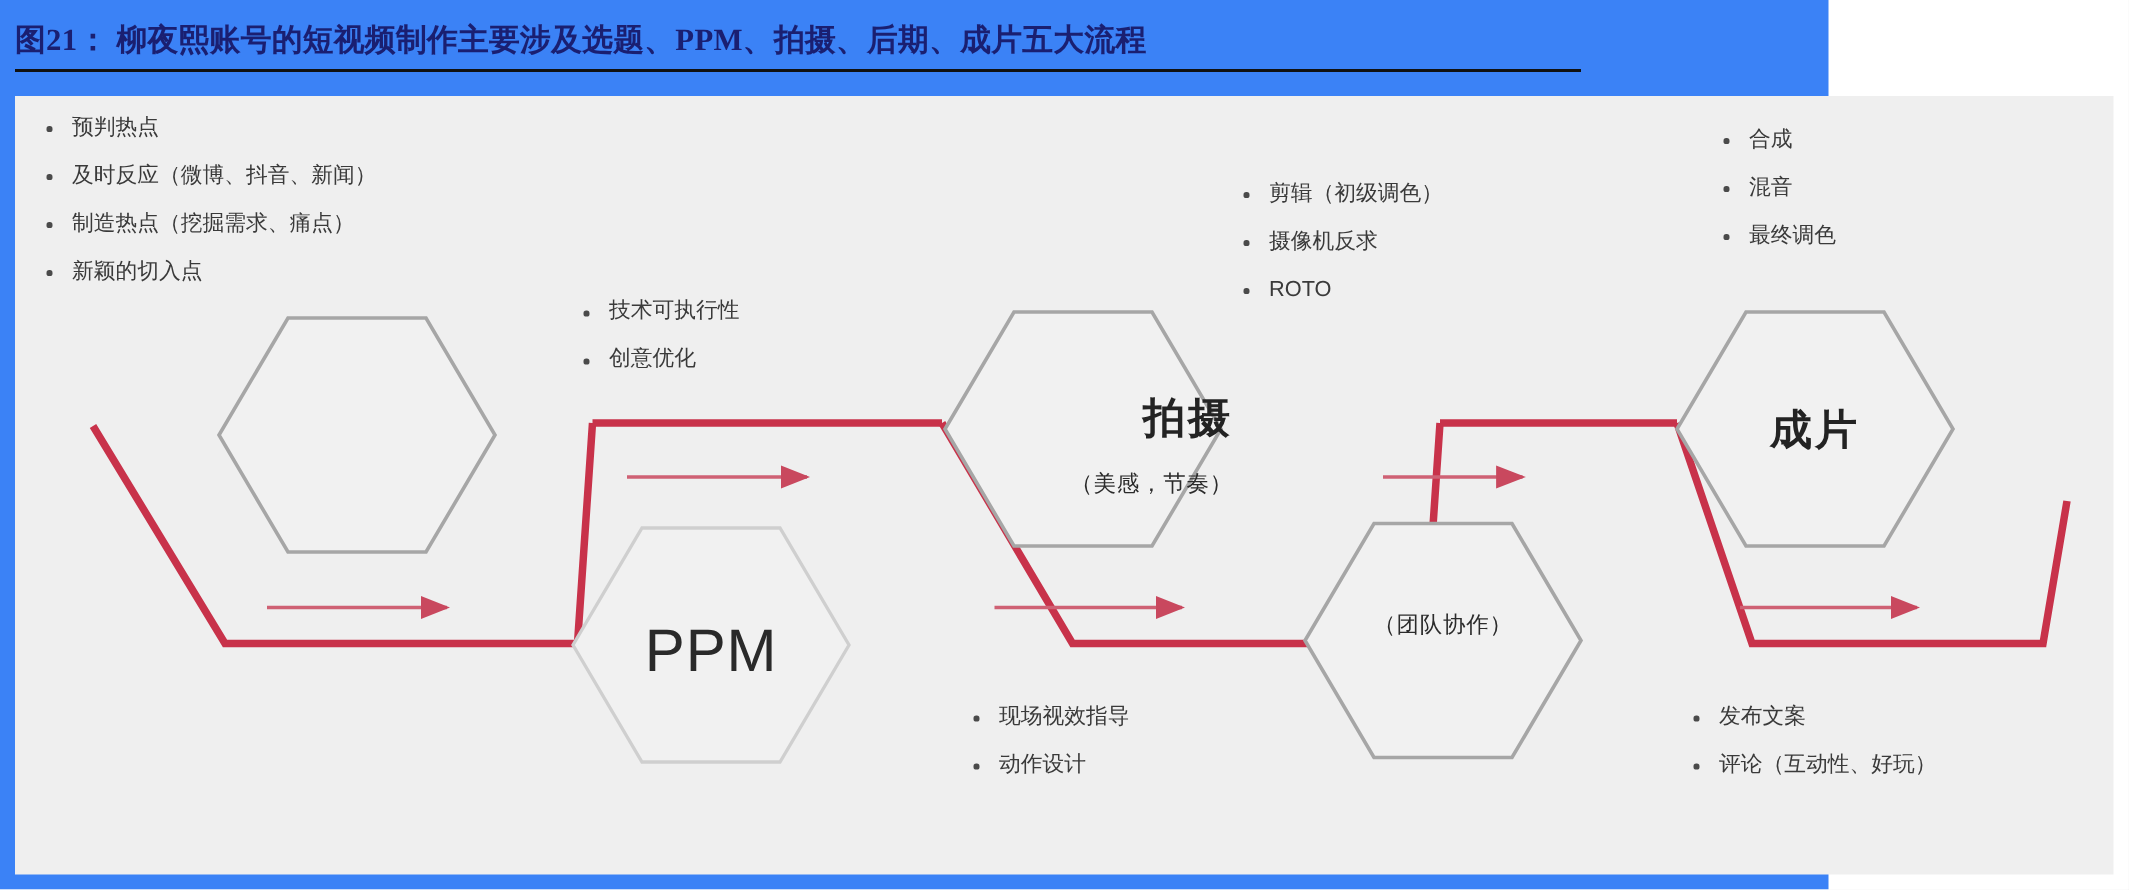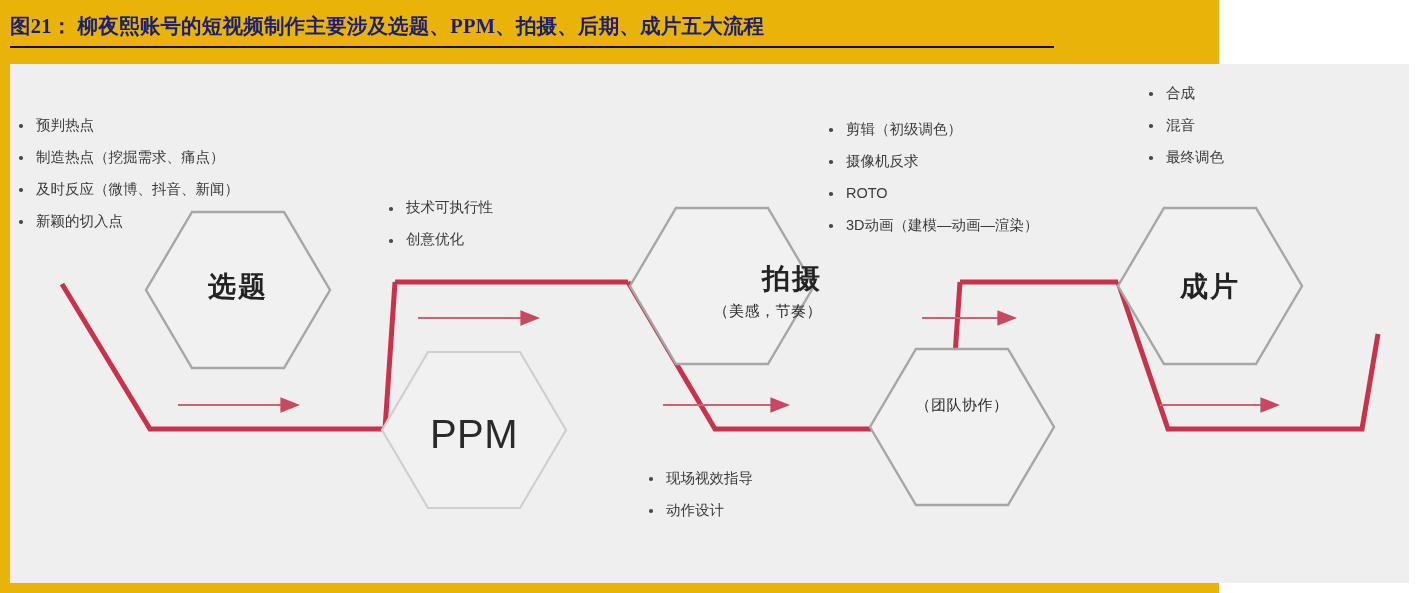--- a/index.html
+++ b/index.html
@@ -2,21 +2,21 @@
 <html><head>
 <meta charset="utf-8">
 <style>
   * { margin:0; padding:0; box-sizing:border-box; }
   html,body {
     width:1419px; height:593px;
     background:#ffffff;
     font-family:"Liberation Sans","DejaVu Sans",sans-serif;
     overflow:hidden;
   }
-  #root { position:relative; width:1219px; height:593px; background:#eab308; }
+  #root { position:relative; width:1219px; height:593px; background:#3b82f6; }
 
   
   .title-wrap { position:absolute; left:10px; top:12px; width:1399px; }
   .fig-title {
     font-family:"Liberation Serif","DejaVu Serif",serif;
     font-weight:bold;
     font-size:20.5px;
     color:#1a1f71;
     letter-spacing:0.2px;
     white-space:nowrap;
@@ -56,21 +56,21 @@
     font-size:40px;
     font-weight:400;
     letter-spacing:0.5px;
     color:#2a2a2a;
   }
   .hex-label .sub {
     display:block;
     font-size:15px;
     font-weight:400;
     letter-spacing:0.5px;
-    margin-top:7px;
+    margin-top:18px;
     color:#2b2b2b;
   }
 
   
   .bullets { position:absolute; }
   .bullets li {
     list-style:none;
     position:relative;
     padding-left:20px;
     font-size:14.5px;
@@ -143,69 +143,69 @@
 
       <polygon points="418,288 510,288 556,366 510,444 418,444 372,366" fill="#f1f1f1" stroke="#cfcfcf" stroke-width="2.2"></polygon>
 
       <polygon points="666,144 758,144 804,222 758,300 666,300 620,222" fill="#f1f1f1" stroke="#a6a6a6" stroke-width="2.4"></polygon>
 
       <polygon points="906,285 998,285 1044,363 998,441 906,441 860,363" fill="#f1f1f1" stroke="#a6a6a6" stroke-width="2.4"></polygon>
 
       <polygon points="1154,144 1246,144 1292,222 1246,300 1154,300 1108,222" fill="#f1f1f1" stroke="#a6a6a6" stroke-width="2.4"></polygon>
     </svg>
 
-    <div class="hex-label" style="left:128px; top:208px; width:200px;">
-      <span class="main">选题</span>
-    </div>
 
     <div class="hex-label" style="left:364px; top:348px; width:200px;">
       <span class="main latin">PPM</span>
     </div>
 
     <div class="hex-label" style="left:612px; top:200px; width:200px;text-align:right;">
       <span class="main">拍摄</span>
       <span class="sub">（美感，节奏）</span>
     </div>
 
     <div class="hex-label" style="left:852px; top:325px; width:200px;">
       <span class="sub">（团队协作）</span>
     </div>
 
     <div class="hex-label" style="left:1100px; top:208px; width:200px;">
       <span class="main">成片</span>
     </div>
 
-    <ul class="bullets" style="left:6px; top:12px;margin-top:40px;">
+    <ul class="bullets" style="left:18px; top:12px;">
       <li>预判热点</li>
+      <li>及时反应（微博、抖音、新闻）</li>
       <li>制造热点（挖掘需求、痛点）</li>
-      <li>及时反应（微博、抖音、新闻）</li>
       <li>新颖的切入点</li>
     </ul>
 
     <ul class="bullets" style="left:376px; top:135px;font-family:Liberation Mono, monospace;">
       <li>技术可执行性</li>
       <li>创意优化</li>
     </ul>
 
     <ul class="bullets" style="left:816px; top:56px;">
       <li>剪辑（初级调色）</li>
       <li>摄像机反求</li>
       <li>ROTO</li>
-      <li>3D动画（建模—动画—渲染）</li>
     </ul>
 
     <ul class="bullets" style="left:1136px; top:20px;">
       <li>合成</li>
       <li>混音</li>
       <li>最终调色</li>
     </ul>
 
 
     <ul class="bullets" style="left:636px; top:405px;">
       <li>现场视效指导</li>
       <li>动作设计</li>
     </ul>
 
+    <ul class="bullets" style="left:1116px; top:405px;">
+      <li>发布文案</li>
+      <li>评论（互动性、好玩）</li>
+    </ul>
 
     <div class="watermark">头条 @未来智库</div>
 
   </div>
 </div>
 
 </body></html>

